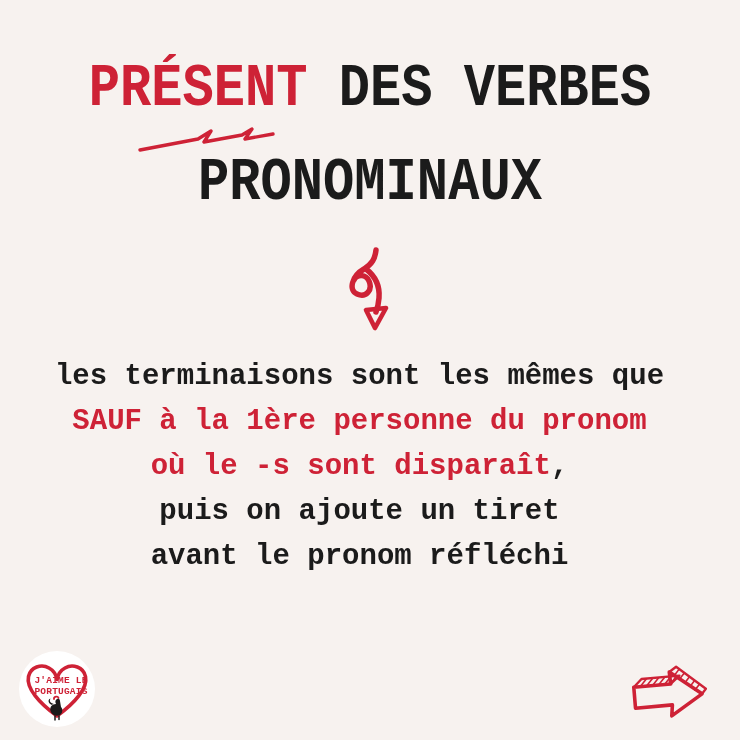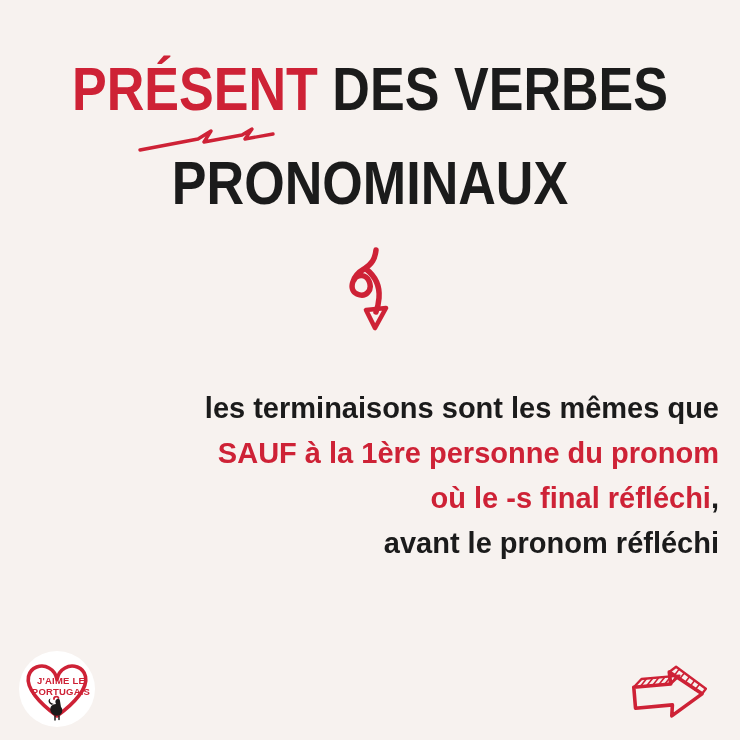--- a/index.html
+++ b/index.html
@@ -7,21 +7,21 @@
     --red:#ce2236;
     --black:#1b1b1b;
     --logo-bg:#ffffff;
   }
   html,body{margin:0;padding:0;background:#ffffff;}
   .canvas{
     position:relative;
     width:740px;height:740px;
     background:var(--bg);
     overflow:hidden;
-    font-family:Liberation Sans, sans-serif;
+    font-family:Liberation Mono, monospace;
   }
   
   .title-line{
     position:absolute;left:0;width:740px;
     margin:0;text-align:center;white-space:nowrap;
     font-size:62px;line-height:62px;font-weight:700;
     color:var(--black);
     transform:scaleX(0.84);
     transform-origin:50% 50%;
     letter-spacing:0px;
@@ -29,24 +29,23 @@
   .title-line1{top:58px;}
   .title-line2{top:152px;}
   .title-line .red{color:var(--red);}
   
   .squiggle{position:absolute;left:137px;top:126px;}
   
   .down-arrow{position:absolute;left:343px;top:246px;}
   
   .body-text{
     position:absolute;top:354px;left:0;width:719px;
-    text-align:right;
+    text-align:center;
     font-size:29px;line-height:45px;font-weight:700;
     color:var(--black);
-    margin-top:32px;
   }
   .body-line{white-space:nowrap;}
   .body-line.red .line-text{color:var(--red);}
   .body-line .suffix{color:var(--black);}
   
   .logo{
     position:absolute;left:19px;top:651px;width:76px;height:76px;
     background:var(--logo-bg);
     border-radius:50%;
   }
@@ -87,21 +86,22 @@
 
   <svg class="down-arrow" width="58" height="90" viewBox="0 0 58 90">
     <path class="rs" stroke-width="5.5" d="M33 4 C32 13 29 18 21 23 C9 30 5 44 14 48 C23 52 30 44 26 35 C23 28 14 28 11 34"></path>
     <path class="rs" stroke-width="5.5" d="M23 23 C32 30 37 40 36 52 C35.5 58 34.5 62 33 66"></path>
     <path class="rs" stroke-width="4.6" d="M23 64 L43 62 L32 82 Z"></path>
   </svg>
 
   <main class="body-text">
     <div class="body-line"><span class="line-text">les terminaisons sont les mêmes que</span><span class="suffix"></span></div>
     <div class="body-line red"><span class="line-text">SAUF à la 1ère personne du pronom</span><span class="suffix"></span></div>
-    <div class="body-line red"><span class="line-text">où le -s final réfléchi</span><span class="suffix">,</span></div>
+    <div class="body-line red"><span class="line-text">où le -s sont disparaît</span><span class="suffix">,</span></div>
+    <div class="body-line"><span class="line-text">puis on ajoute un tiret</span><span class="suffix"></span></div>
     <div class="body-line"><span class="line-text">avant le pronom réfléchi</span><span class="suffix"></span></div>
   </main>
 
   <div class="logo">
     <svg class="heart-svg" width="76" height="76" viewBox="0 0 76 76">
       <path class="rs" stroke-width="3.6" d="M38 65 C20 52 7 37 9.5 25.5 C11.5 16 22.5 12.5 30 17 C34.5 19.5 37 23 38 28.5 C39 23 41.5 19.5 46 17 C53.5 12.5 64.5 16 66.5 25.5 C69 37 56 52 38 65 Z"></path>
     </svg>
     <div class="logo-text">
       <div>J'AIME LE</div>
       <div>PORTUGAIS</div>

